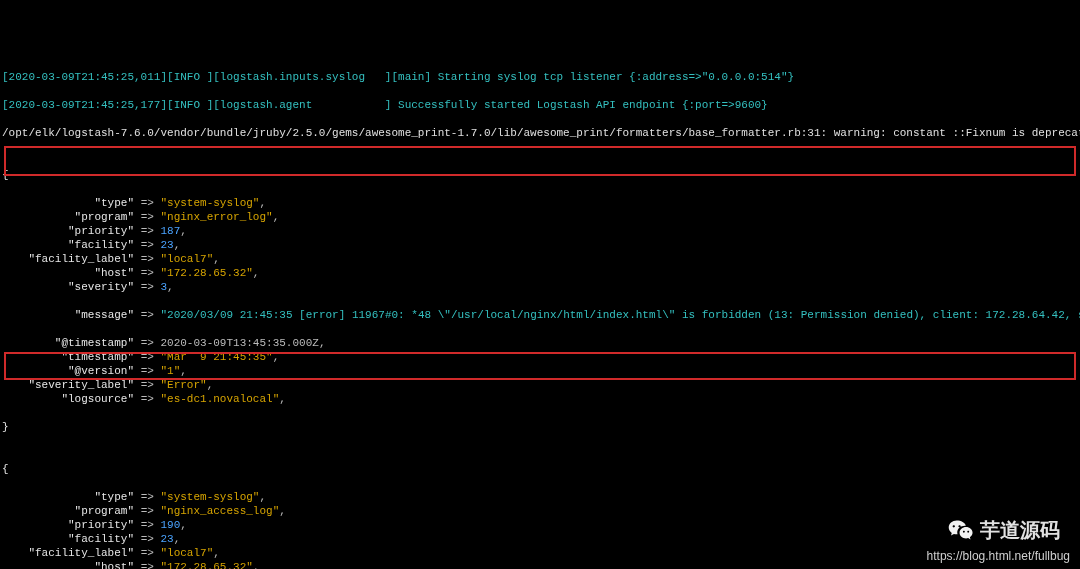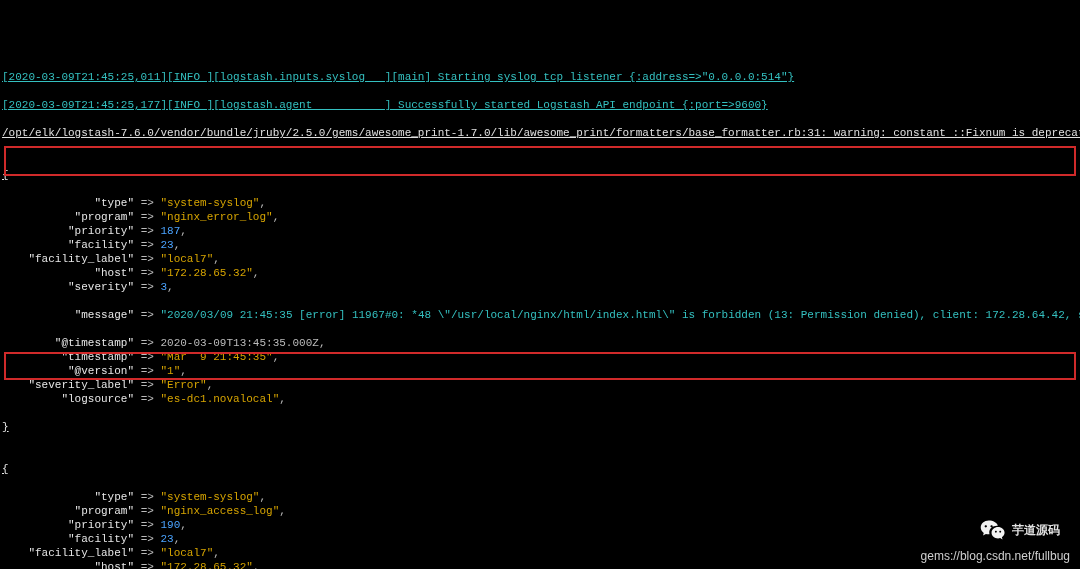--- a/index.html
+++ b/index.html
@@ -34,41 +34,41 @@
   }
   .hl1 { left: 4px; top: 146px; width: 1072px; height: 30px; }
   .hl2 { left: 4px; top: 352px; width: 1072px; height: 28px; }
 
   .watermark {
     position: absolute;
     right: 20px;
     bottom: 28px;
     color: #eee;
     font-family: Arial, sans-serif;
-    font-size: 12px;
+    font-size: 20px;
     font-weight: bold;
     opacity: 0.95;
     display: flex;
     align-items: center;
     gap: 6px;
   }
   .wm-icon {
     display:inline-flex; align-items:center; justify-content:center;
     color:#fff;
   }
   .wm-icon svg { width:26px; height:22px; }
   .footer-link {
     position: absolute;
     right: 10px;
     bottom: 6px;
     color: #cfcfcf;
     font-family: Arial, sans-serif;
     font-size: 12px;
   }
-  .row { display:block;text-decoration:underline; }
+  .row { display:block; }
   .kv { display:block; }
 </style>
 </head>
 <body>
 
 
 
 <div class="term">
 <span class="log-cyan row">[2020-03-09T21:45:25,011][INFO ][logstash.inputs.syslog   ][main] Starting syslog tcp listener {:address=&gt;"0.0.0.0:514"}</span>
 <span class="log-cyan row">[2020-03-09T21:45:25,177][INFO ][logstash.agent           ] Successfully started Logstash API endpoint {:port=&gt;9600}</span>
@@ -94,16 +94,16 @@
 <div class="hl-box hl2"></div>
 
 <div class="watermark">
   <span class="wm-icon">
     <svg viewBox="0 0 36 30">
         <path fill="#fff" d="M12 2C5.9 2 1 6.3 1 11.6c0 3 1.6 5.6 4.2 7.4l-1 3.6 4-2.2c1.2.3 2.4.5 3.8.5.4 0 .8 0 1.2-.1-.3-.9-.4-1.8-.4-2.7 0-5 4.8-9 10.8-9 .4 0 .7 0 1.1.1C23.5 4.8 18.2 2 12 2zm-4 6.3c.9 0 1.6.7 1.6 1.6S8.9 11.5 8 11.5 6.4 10.8 6.4 9.9 7.1 8.3 8 8.3zm8 0c.9 0 1.6.7 1.6 1.6s-.7 1.6-1.6 1.6-1.6-.7-1.6-1.6.7-1.6 1.6-1.6zM25 11c-5 0-9 3.5-9 7.8 0 4.3 4 7.8 9 7.8 1 0 2-.1 2.9-.4l3.3 1.8-.9-3c2.2-1.4 3.7-3.7 3.7-6.2C34 14.5 30 11 25 11zm-3 5.2c.7 0 1.3.6 1.3 1.3s-.6 1.3-1.3 1.3-1.3-.6-1.3-1.3.6-1.3 1.3-1.3zm6 0c.7 0 1.3.6 1.3 1.3s-.6 1.3-1.3 1.3-1.3-.6-1.3-1.3.6-1.3 1.3-1.3z"></path>
       </svg>
   </span>
   <span>芋道源码</span>
 </div>
-<div class="footer-link">gems://blog.csdn.net/fullbug</div>
+<div class="footer-link">https://blog.html.net/fullbug</div>
 
 
 
 
 </body></html>

